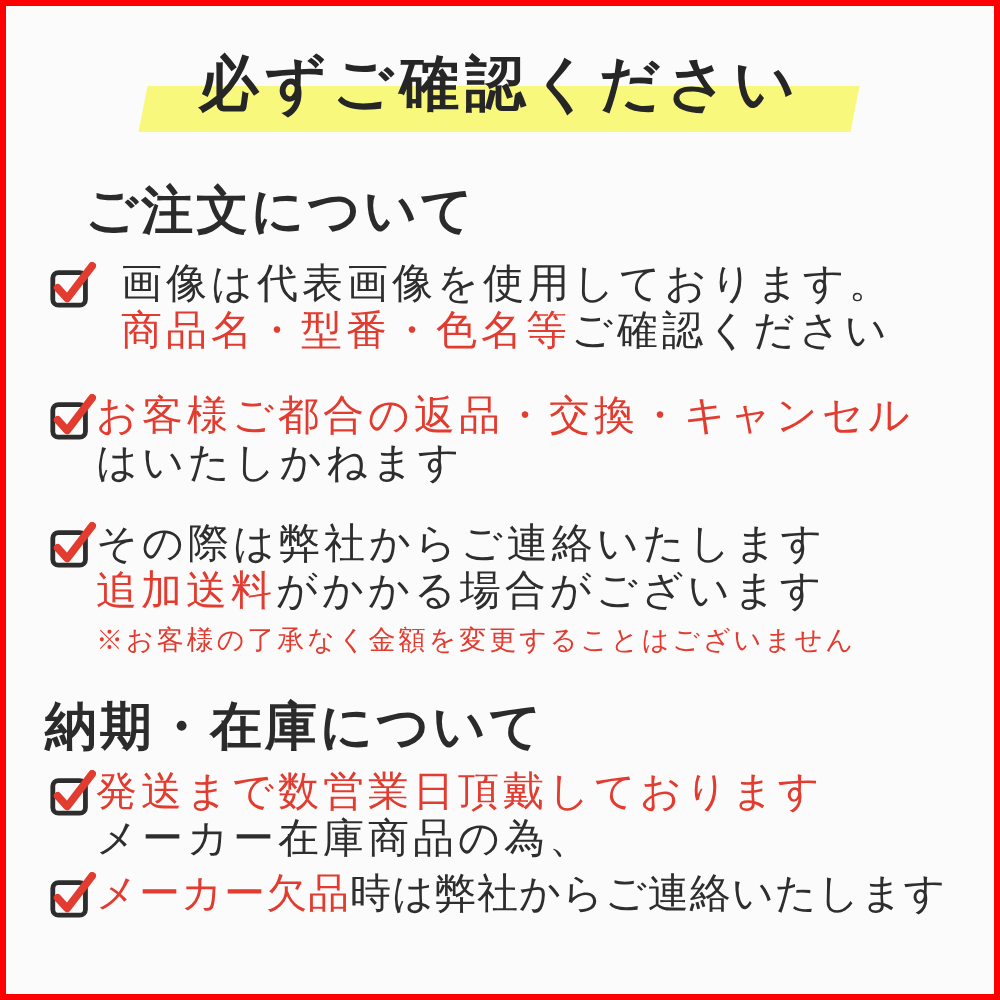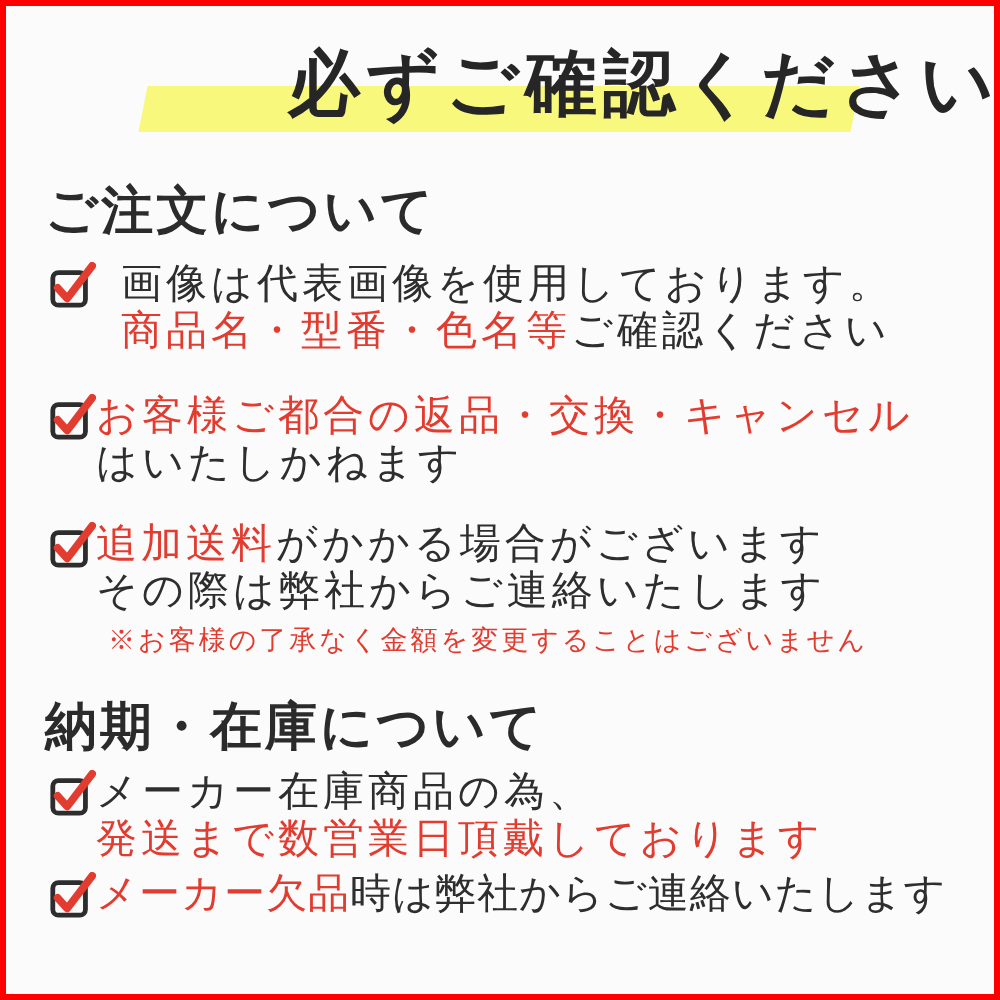--- a/index.html
+++ b/index.html
@@ -21,38 +21,38 @@
     position: absolute;
     left: 143px; top: 86px;
     width: 712px; height: 46px;
     background: #f8f87d;
     transform: skewX(-11deg);
     z-index: 0;
   }
   .page-title {
     position: absolute;
     left: 0; right: 0; top: 38px;
-    text-align: right;
-    font-size: 72px; font-weight: bold;
+    text-align: center;
+    font-size: 60px; font-weight: bold;
     letter-spacing: 6px;
     line-height: 92px;
     color: #262626;
     z-index: 1;
     white-space: nowrap;
   }
   .section-heading {
     position: absolute;
     left: 45px;
     font-size: 52px; font-weight: bold;
     letter-spacing: 3px;
     line-height: 62px;
     color: #2b2b2b;
     white-space: nowrap;
   }
-  #heading-order { top: 180px; }
+  #heading-order { top: 180px; margin-left: 40px; }
   #heading-stock { top: 696px; }
   .item {
     position: absolute;
     left: 48px;
     display: flex;
     align-items: flex-start;
   }
   #item-1 { top: 260px; gap: 25px; }
   #item-2 { top: 392px; }
   #item-3 { top: 520px; }
@@ -70,21 +70,20 @@
     white-space: nowrap;
   }
   .lines.tight { letter-spacing: 1px; }
   .red { color: #e23b2f; }
   .note {
     font-size: 27px;
     letter-spacing: 3px;
     line-height: 32px;
     color: #e23b2f;
     margin-top: 10px;
-    margin-left: 12px;
     white-space: nowrap;
   }
 </style>
 </head>
 <body>
 
 <div class="frame"></div>
 
 <div class="title-highlight"></div>
 <div class="page-title">必ずご確認ください</div>
@@ -112,36 +111,36 @@
     <div><span>はいたしかねます</span></div>
   </div>
 </div>
 
 <div id="item-3" class="item">
   <svg class="check" viewBox="0 0 50 50">
     <rect x="5" y="11" width="34" height="34" rx="6" fill="none" stroke="#2d2d2d" stroke-width="5"></rect>
     <path d="M10 27 L20 38 L46 4" fill="none" stroke="#e23b2f" stroke-width="8" stroke-linecap="round" stroke-linejoin="round"></path>
   </svg>
   <div class="lines">
+    <div><span>その際は弊社からご連絡いたします</span></div>
     <div><span class="red">追加送料</span><span>がかかる場合がございます</span></div>
-    <div><span>その際は弊社からご連絡いたします</span></div>
     <div class="note">※お客様の了承なく金額を変更することはございません</div>
   </div>
 </div>
 
 <div id="heading-stock" class="section-heading">納期・在庫について</div>
 
 <div id="item-4" class="item">
   <svg class="check" viewBox="0 0 50 50">
     <rect x="5" y="11" width="34" height="34" rx="6" fill="none" stroke="#2d2d2d" stroke-width="5"></rect>
     <path d="M10 27 L20 38 L46 4" fill="none" stroke="#e23b2f" stroke-width="8" stroke-linecap="round" stroke-linejoin="round"></path>
   </svg>
   <div class="lines">
+    <div><span class="red">発送まで数営業日頂戴しております</span></div>
     <div><span>メーカー在庫商品の為、</span></div>
-    <div><span class="red">発送まで数営業日頂戴しております</span></div>
   </div>
 </div>
 
 <div id="item-5" class="item">
   <svg class="check" viewBox="0 0 50 50">
     <rect x="5" y="11" width="34" height="34" rx="6" fill="none" stroke="#2d2d2d" stroke-width="5"></rect>
     <path d="M10 27 L20 38 L46 4" fill="none" stroke="#e23b2f" stroke-width="8" stroke-linecap="round" stroke-linejoin="round"></path>
   </svg>
   <div class="lines tight">
     <div><span class="red">メーカー欠品</span><span>時は弊社からご連絡いたします</span></div>

